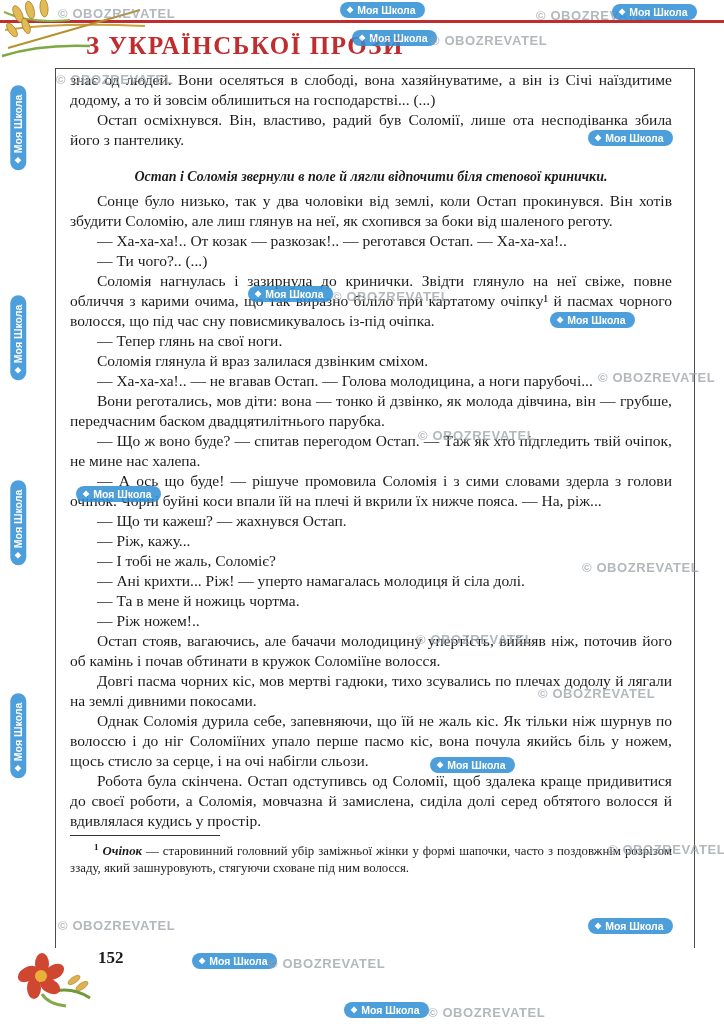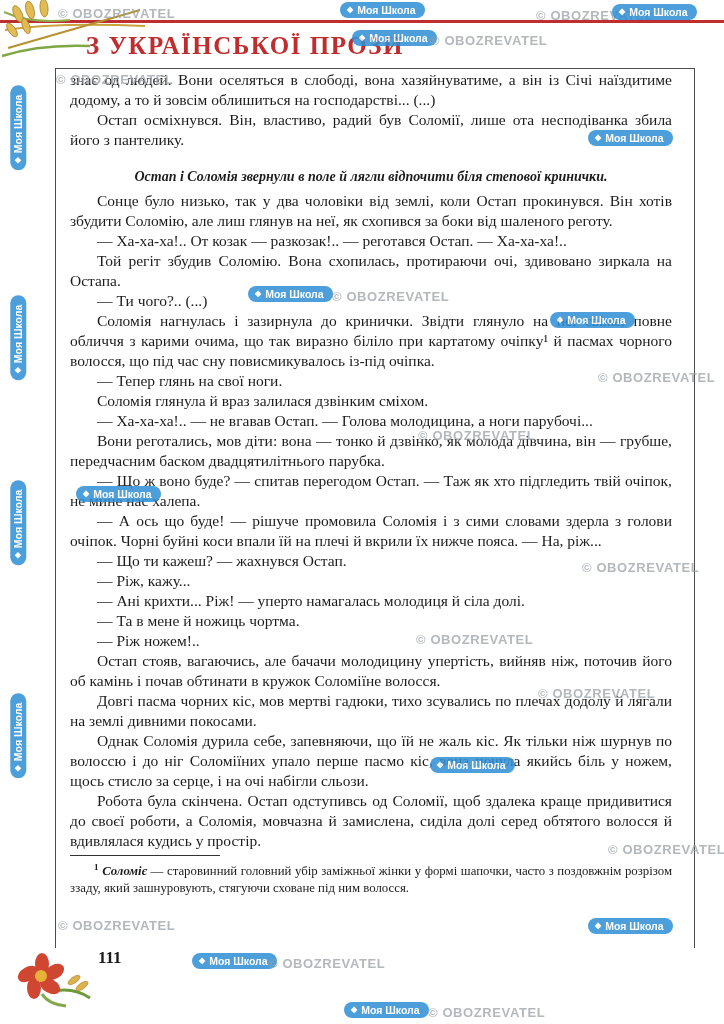--- a/index.html
+++ b/index.html
@@ -102,46 +102,46 @@
 
 <div class="page-title">З УКРАЇНСЬКОЇ ПРОЗИ</div>
 
 <div class="content-frame">
   <div class="body-text">
       <p class="para noindent">знає од людей. Вони оселяться в слободі, вона хазяйнуватиме, а він із Січі наїздитиме додому, а то й зовсім облишиться на господарстві... (...)</p>
       <p class="para indent">Остап осміхнувся. Він, властиво, радий був Соломії, лише ота несподіванка збила його з пантелику.</p>
       <p class="para stage">Остап і Соломія звернули в поле й лягли відпочити біля степової кринички.</p>
       <p class="para indent">Сонце було низько, так у два чоловіки від землі, коли Остап прокинувся. Він хотів збудити Соломію, але лиш глянув на неї, як схопився за боки від шаленого реготу.</p>
       <p class="para indent">— Ха-ха-ха!.. От козак — разкозак!.. — реготався Остап. — Ха-ха-ха!..</p>
-      <p class="para indent">Той регіт збудив Соломію. Вона схопилась, протираючи очі, здивовано зиркала на Остапа.</p>
       <p class="para indent">— Ти чого?.. (...)</p>
       <p class="para indent">Соломія нагнулась і зазирнула до кринички. Звідти глянуло на неї свіже, повне обличчя з карими очима, що так виразно біліло при картатому очіпку¹ й пасмах чорного волосся, що під час сну повисмикувалось із-під очіпка.</p>
       <p class="para indent">— Тепер глянь на свої ноги.</p>
       <p class="para indent">Соломія глянула й враз залилася дзвінким сміхом.</p>
       <p class="para indent">— Ха-ха-ха!.. — не вгавав Остап. — Голова молодицина, а ноги парубочі...</p>
       <p class="para indent">Вони реготались, мов діти: вона — тонко й дзвінко, як молода дівчина, він — грубше, передчасним баском двадцятилітнього парубка.</p>
       <p class="para indent">— Що ж воно буде? — спитав перегодом Остап. — Таж як хто підгледить твій очіпок, не мине нас халепа.</p>
       <p class="para indent">— А ось що буде! — рішуче промовила Соломія і з сими словами здерла з голови очіпок. Чорні буйні коси впали їй на плечі й вкрили їх нижче пояса. — На, ріж...</p>
       <p class="para indent">— Що ти кажеш? — жахнувся Остап.</p>
       <p class="para indent">— Ріж, кажу...</p>
+      <p class="para indent">— І тобі не жаль, Соломіє?</p>
       <p class="para indent">— Ані крихти... Ріж! — уперто намагалась молодиця й сіла долі.</p>
       <p class="para indent">— Та в мене й ножиць чортма.</p>
       <p class="para indent">— Ріж ножем!..</p>
       <p class="para indent">Остап стояв, вагаючись, але бачачи молодицину упертість, вийняв ніж, поточив його об камінь і почав обтинати в кружок Соломіїне волосся.</p>
       <p class="para indent">Довгі пасма чорних кіс, мов мертві гадюки, тихо зсувались по плечах додолу й лягали на землі дивними покосами.</p>
       <p class="para indent">Однак Соломія дурила себе, запевняючи, що їй не жаль кіс. Як тільки ніж шурнув по волоссю і до ніг Соломіїних упало перше пасмо кіс, вона почула якийсь біль у ножем, щось стисло за серце, і на очі набігли сльози.</p>
       <p class="para indent">Робота була скінчена. Остап одступивсь од Соломії, щоб здалека краще придивитися до своєї роботи, а Соломія, мовчазна й замислена, сиділа долі серед обтятого волосся й вдивлялася кудись у простір.</p>
     </div>
   <div class="footnote">
     <div class="footnote-rule"></div>
-    <p class="footnote-text"><sup>1</sup> <span class="term">Соломіє</span> <span>— старовинний головний убір заміжньої жінки у формі шапочки, часто з поздовжнім розрізом ззаду, який зашнуровують, стягуючи сховане під ним волосся.</span></p>
+    <p class="footnote-text"><sup>1</sup> <span class="term">Очіпок</span> <span>— старовинний головний убір заміжньої жінки у формі шапочки, часто з поздовжнім розрізом ззаду, який зашнуровують, стягуючи сховане під ним волосся.</span></p>
   </div>
 </div>
 
-<div class="page-number">111</div>
+<div class="page-number">152</div>
 
 <svg class="flower" width="80" height="62" viewBox="0 0 80 62" aria-hidden="true">
   <path d="M38 46 Q60 40 78 52" stroke="#6f9a3c" stroke-width="3" fill="none"></path>
   <path d="M30 48 Q36 58 54 60" stroke="#85a94a" stroke-width="3" fill="none"></path>
   <g fill="#cf4631">
     <ellipse cx="30" cy="18" rx="7" ry="11"></ellipse>
     <ellipse cx="42" cy="26" rx="7" ry="11" transform="rotate(60 42 26)"></ellipse>
     <ellipse cx="38" cy="40" rx="7" ry="11" transform="rotate(120 38 40)"></ellipse>
     <ellipse cx="22" cy="42" rx="7" ry="11" transform="rotate(180 22 42)"></ellipse>
     <ellipse cx="16" cy="28" rx="7" ry="11" transform="rotate(240 16 28)"></ellipse>

